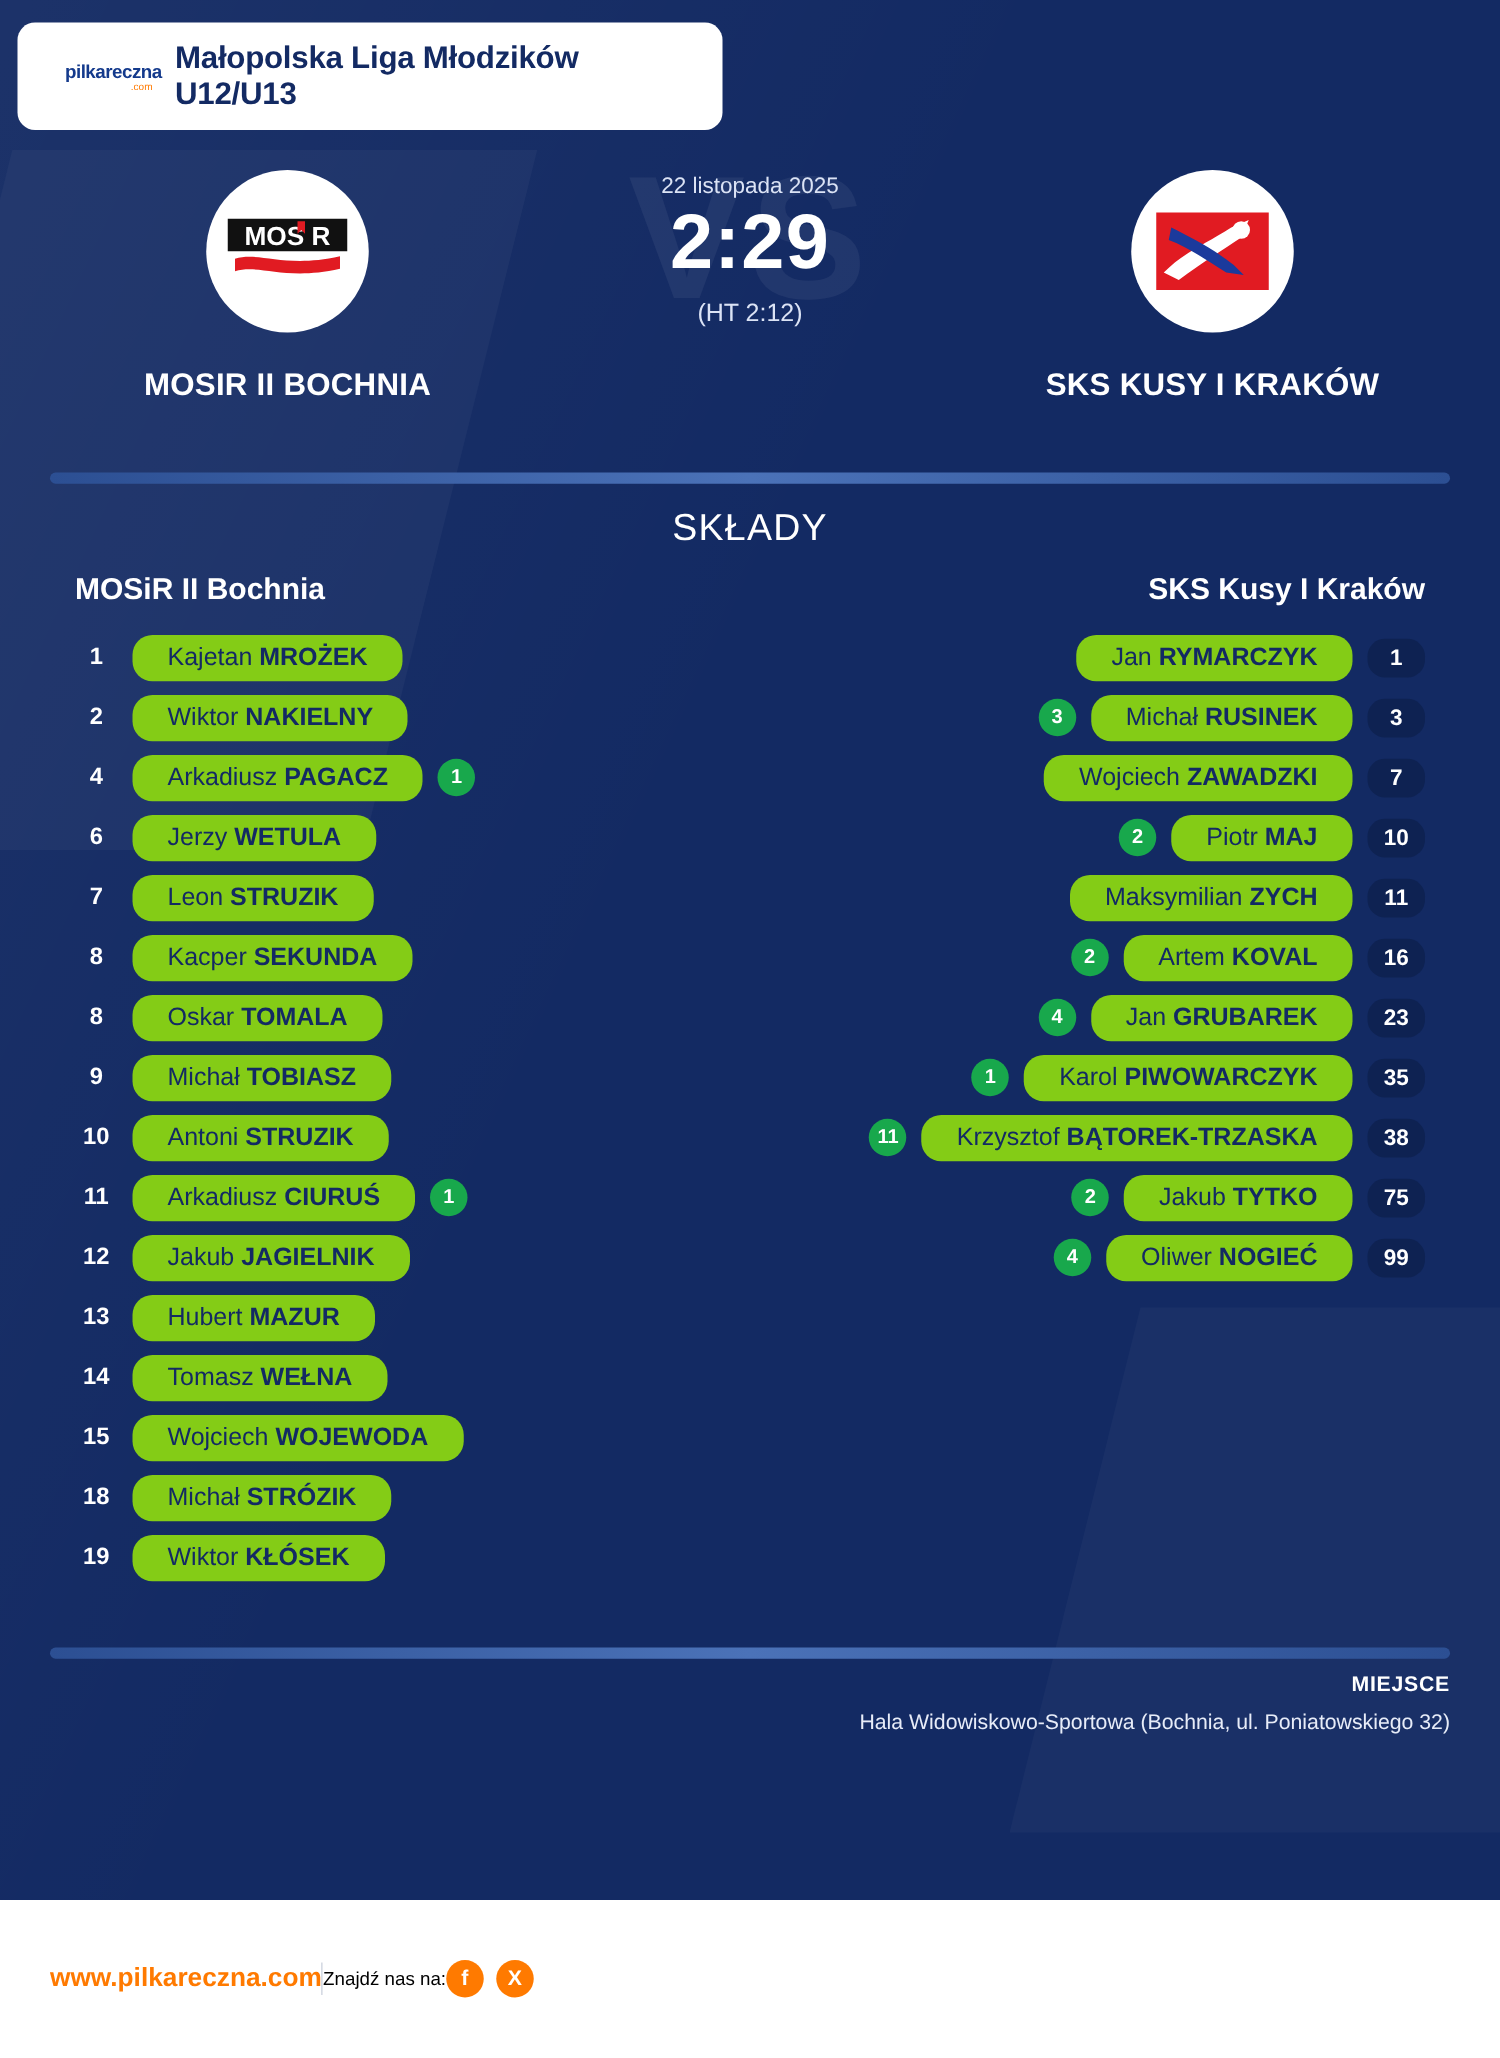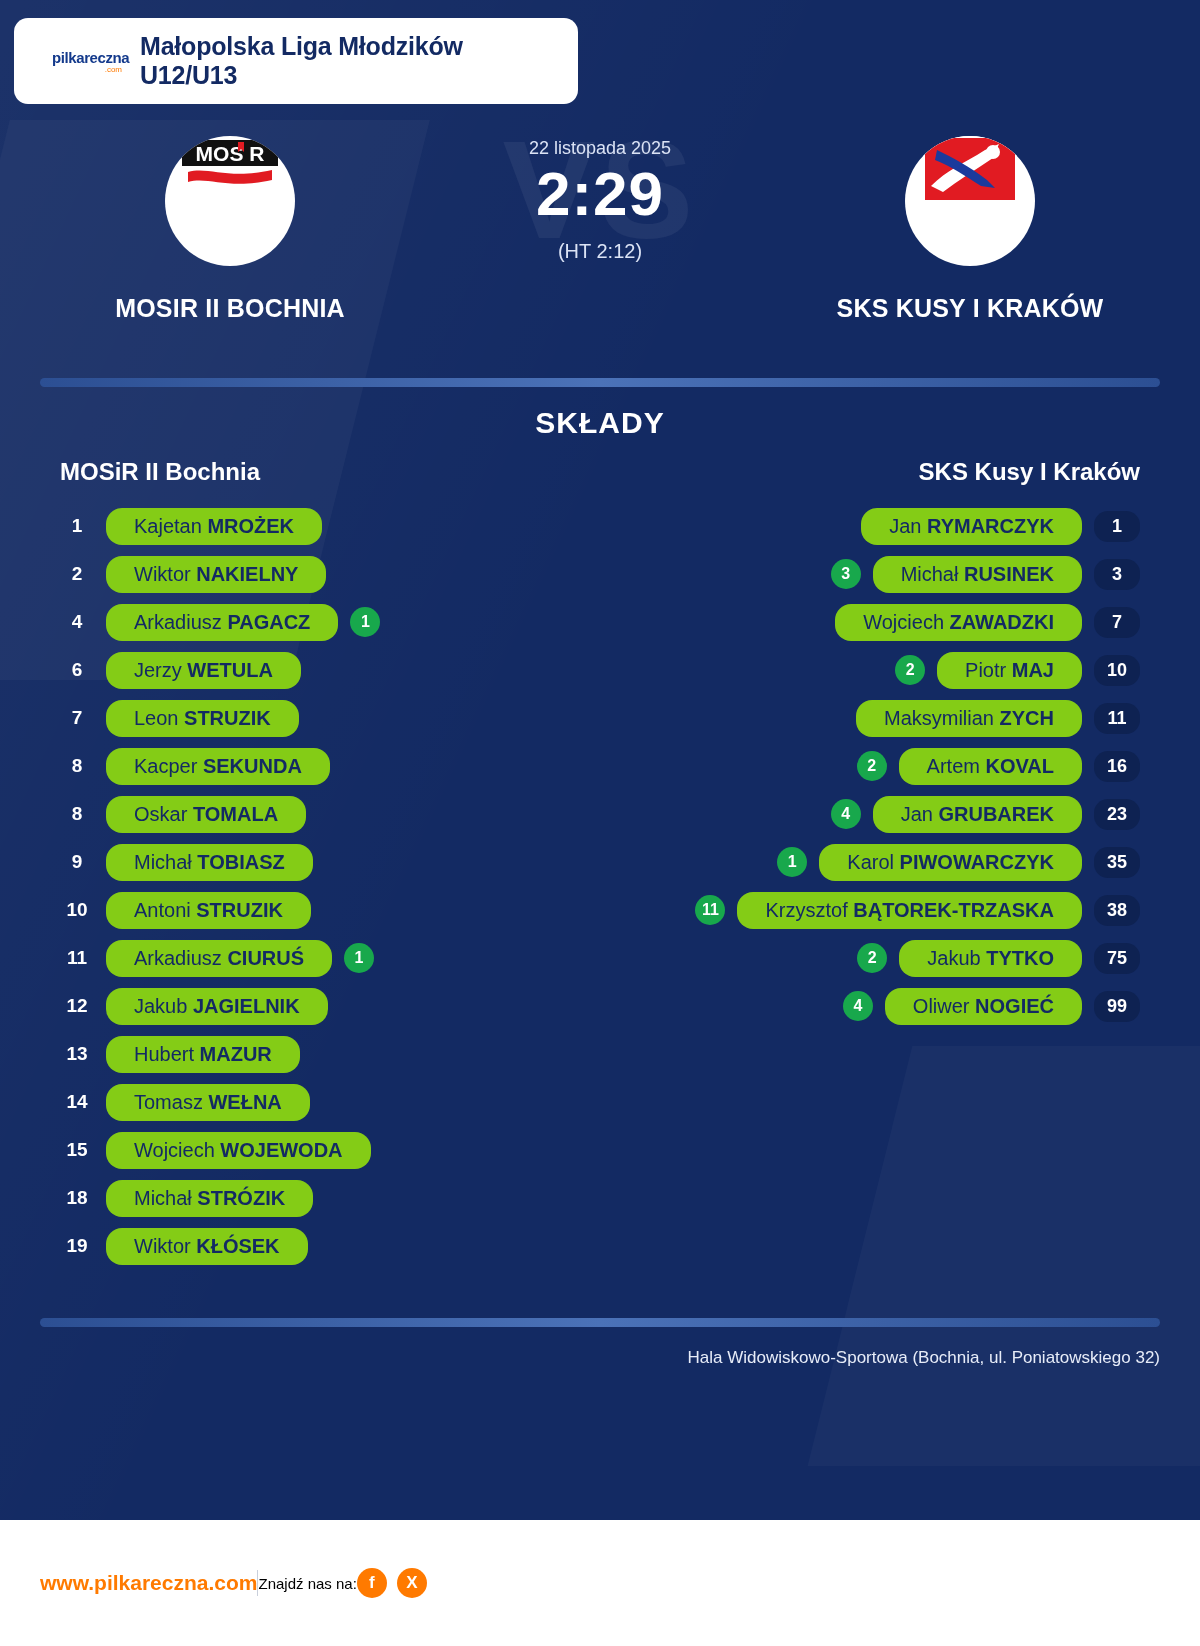--- a/index.html
+++ b/index.html
@@ -111,21 +111,21 @@
     width: 420px;
     text-align: center;
   }
   .team.left { left: 20px; }
   .team.right { right: 20px; }
   .crest {
     width: 130px; height: 130px;
     border-radius: 50%;
     background: #ffffff;
     margin: 0 auto;
-    display: flex; align-items: flex-start; justify-content: center;
+    display: flex; align-items: center; justify-content: center;
     overflow: hidden;
   }
   .team-name {
     margin-top: 28px;
     font-size: 25px;
     font-weight: bold;
     color: #ffffff;
     letter-spacing: 0.2px;
   }
   .crest-mosir { width: 96px; height: 60px; position: relative; }
@@ -139,21 +139,21 @@
     background: linear-gradient(90deg, #2c4f93 0%, #4b72b8 50%, #2c4f93 100%);
   }
   .divider.top { top: 378px; }
   .divider.bottom { top: 1318px; }
 
   .section-title {
     position: absolute;
     left: 0; right: 0; top: 406px;
     text-align: center;
     font-size: 30px;
-    font-weight: bold;
+    font-weight: normal;
     color: #ffffff;
     letter-spacing: 1px;
   }
 
   
   .lineups {
     position: absolute;
     left: 0; right: 0; top: 458px;
     display: flex;
     justify-content: space-between;
@@ -450,20 +450,21 @@
             <div class="name-chip"><span class="first">Oliwer </span><b>NOGIEĆ</b></div>
             <div class="shirt-no pill">99</div>
           </div>
         </div>
     </div>
   </div>
 
   <div class="divider bottom"></div>
 
   <div class="venue">
+    <div class="venue-label">MIEJSCE</div>
     <div class="venue-value">Hala Widowiskowo-Sportowa (Bochnia, ul. Poniatowskiego 32)</div>
   </div>
 
   <div class="footer">
     <div class="footer-url">www.pilkareczna.com</div>
     <div class="footer-sep"></div>
     <div class="footer-find">Znajdź nas na:</div>
     <div class="socials" id="socials">
         <div class="social">f</div>
         <div class="social">X</div>

